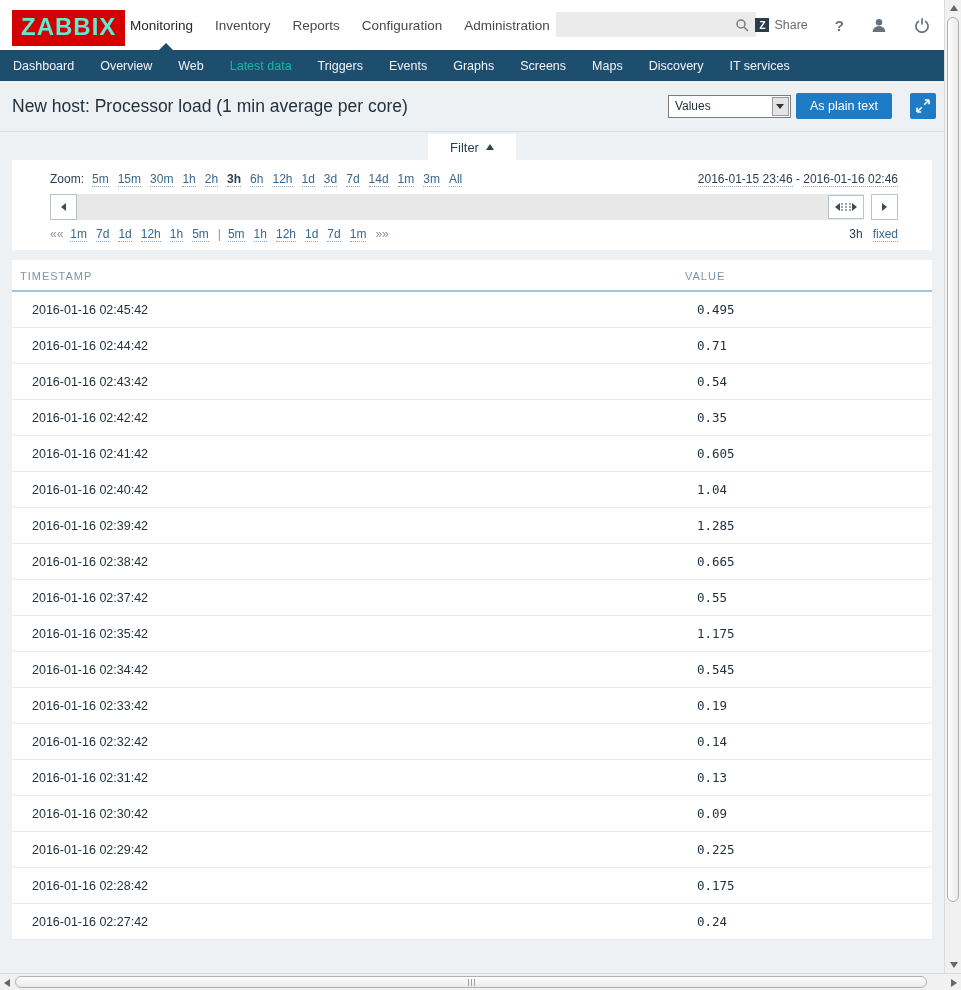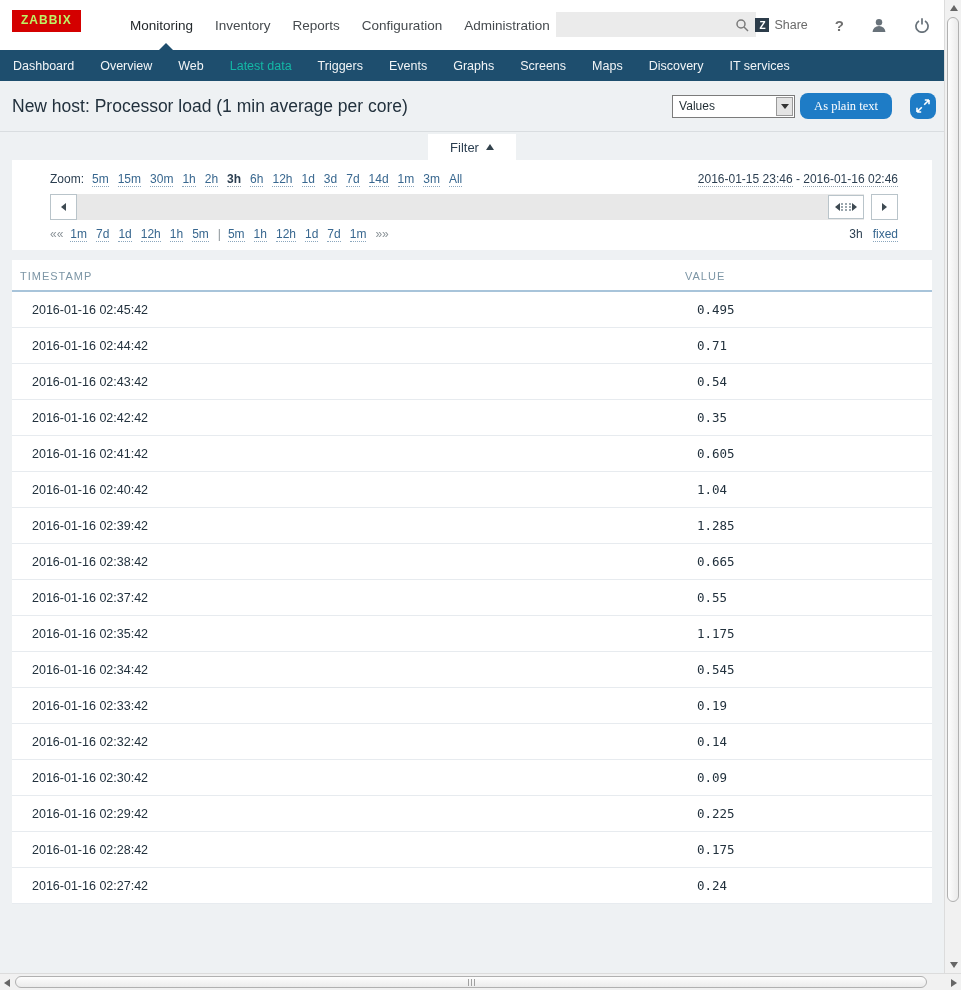--- a/index.html
+++ b/index.html
@@ -9,22 +9,22 @@
     background:#eef1f3;
     font-family:"Liberation Sans", sans-serif;
     color:#1f2c33;
   }
   .viewport { position:absolute; left:0; top:0; width:944px; height:973px; overflow:hidden; }
 
   
   .topbar { position:relative; height:50px; background:#ffffff; }
   .logo {
     position:absolute; left:12px; top:10px;
-    background:#d40000; color:#bef264;
-    font-size:12px; font-weight:bold; letter-spacing:1px;
+    background:#d40000; color:#5eead4;
+    font-size:24px; font-weight:bold; letter-spacing:1px;
     padding:3px 9px 5px;
   }
   .main-nav { position:absolute; left:119px; top:0; height:50px; display:flex; align-items:center; z-index:1; }
   .nav-item { padding:0 11px; font-size:13.5px; color:#454a4e; cursor:pointer; white-space:nowrap; }
   .nav-item.active { color:#24292c; }
   .nav-caret {
     position:absolute; left:159px; bottom:0; width:0; height:0;
     border-left:7px solid transparent; border-right:7px solid transparent;
     border-bottom:7px solid #1e4e6e;
   }
@@ -49,21 +49,21 @@
   .titlebar { display:flex; align-items:center; padding:12px 8px 12px 12px; border-bottom:1px solid #d9dde0; }
   .titlebar h1 { font-size:17.5px; font-weight:400; color:#22313d; flex:1; }
   .select {
     width:123px; height:23px; background:#fff; border:1px solid #7b7b7b;
     display:flex; align-items:center; font-size:12px; padding-left:6px; cursor:pointer; margin-right:5px;
   }
   .sel-btn { margin-left:auto; width:17px; height:19px; margin-right:1px; background:#e4e4e4; border:1px solid #999; display:flex; align-items:center; justify-content:center; }
   .sel-arrow { width:0; height:0; border-left:4px solid transparent; border-right:4px solid transparent; border-top:5px solid #333; }
   .btn-blue {
     height:26px; padding:0 14px; background:#1e7cc6; color:#fff; border:none;
-    font-size:12.5px; font-family:Liberation Serif, serif; border-radius:8px; cursor:pointer;
+    font-size:12.5px; font-family:Liberation Sans, sans-serif; border-radius:2px; cursor:pointer;
   }
   .btn-blue.sq { width:26px; padding:0; margin-left:18px; display:flex; align-items:center; justify-content:center; }
 
   
   .filter-tab {
     width:88px; height:26px; background:#fff; margin:2px auto 0;
     display:flex; align-items:center; justify-content:center; gap:7px;
     font-size:13px; color:#2b3e50; cursor:pointer;
   }
   .up-tri { width:0; height:0; border-left:4px solid transparent; border-right:4px solid transparent; border-bottom:6px solid #33424d; }
@@ -294,20 +294,24 @@
             </tr>
             <tr>
               <td>2016-01-16 02:33:42</td>
               <td class="val">0.19</td>
             </tr>
             <tr>
               <td>2016-01-16 02:32:42</td>
               <td class="val">0.14</td>
             </tr>
             <tr>
+              <td>2016-01-16 02:31:42</td>
+              <td class="val">0.13</td>
+            </tr>
+            <tr>
               <td>2016-01-16 02:30:42</td>
               <td class="val">0.09</td>
             </tr>
             <tr>
               <td>2016-01-16 02:29:42</td>
               <td class="val">0.225</td>
             </tr>
             <tr>
               <td>2016-01-16 02:28:42</td>
               <td class="val">0.175</td>

